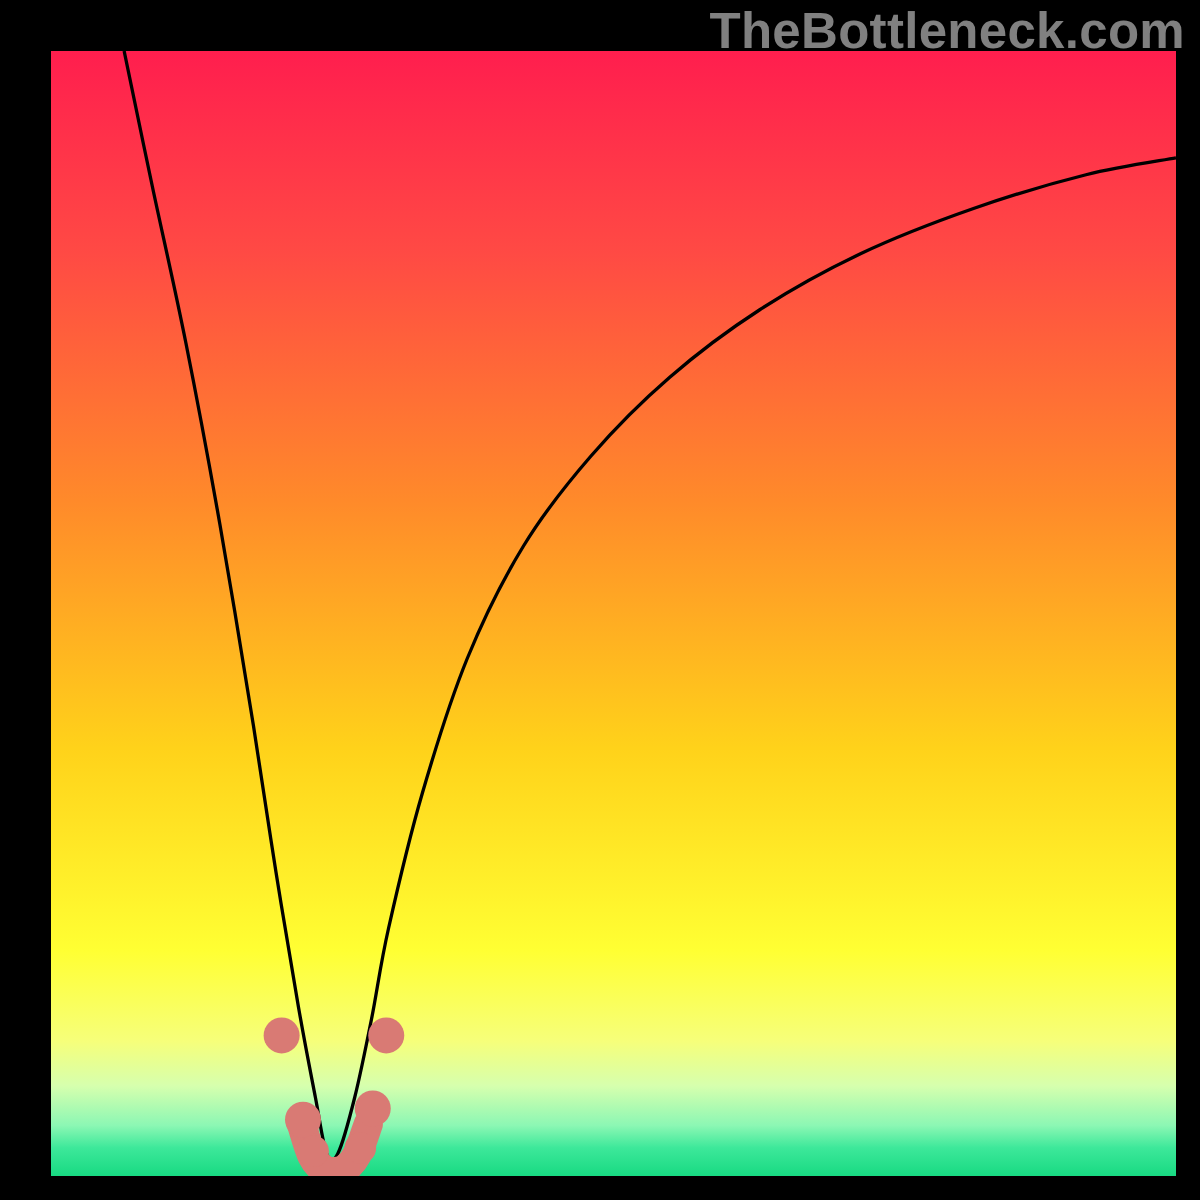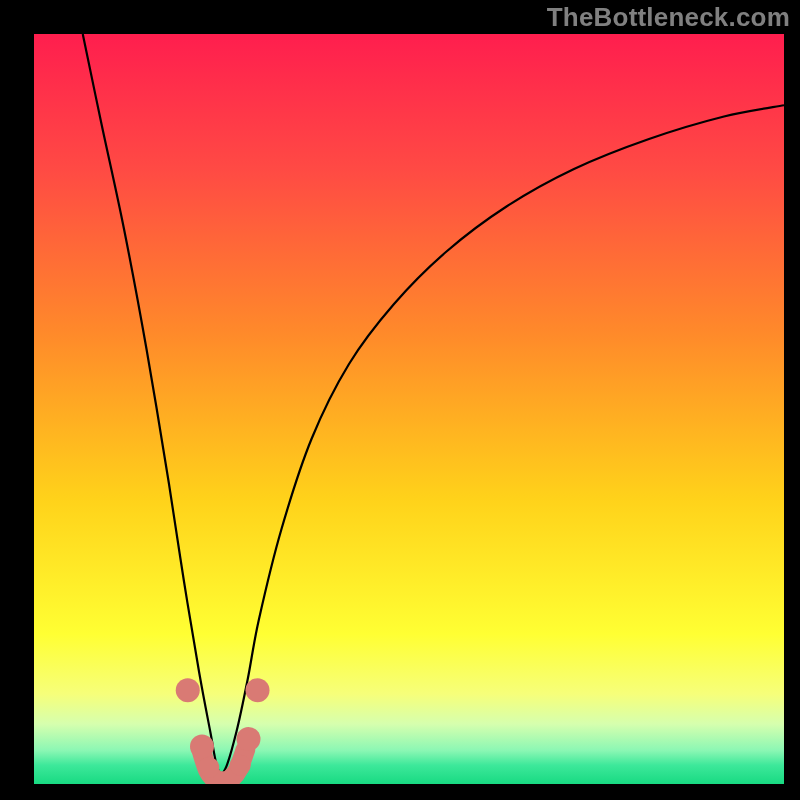--- a/index.html
+++ b/index.html
@@ -24,21 +24,21 @@
     top: 34px;
     width: 750px;
     height: 750px;
     
   }
   .watermark {
     position: absolute;
     top: 2px;
     right: 10px;
     font-family: Arial, Helvetica, sans-serif;
-    font-size: 26px;
+    font-size: 34px;
     font-weight: 600;
     color: #808080;
     letter-spacing: 0.2px;
   }
   svg {
     display: block;
   }
 </style>
 </head>
 <body>

